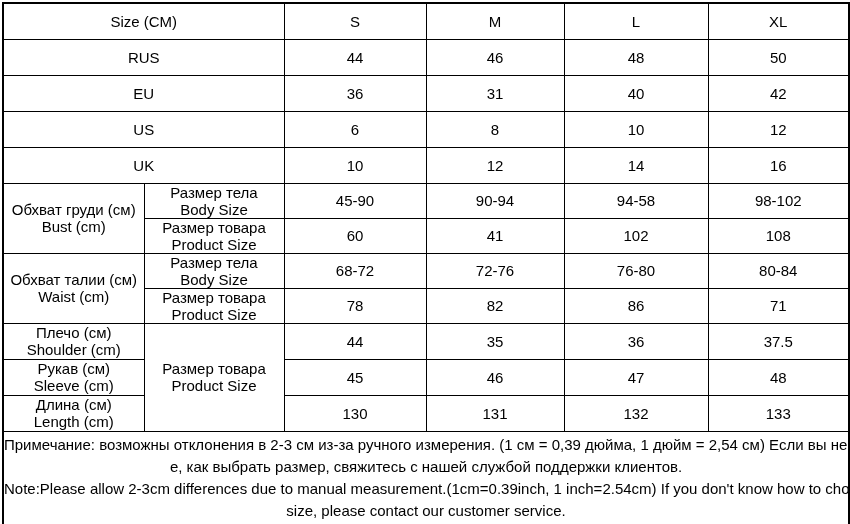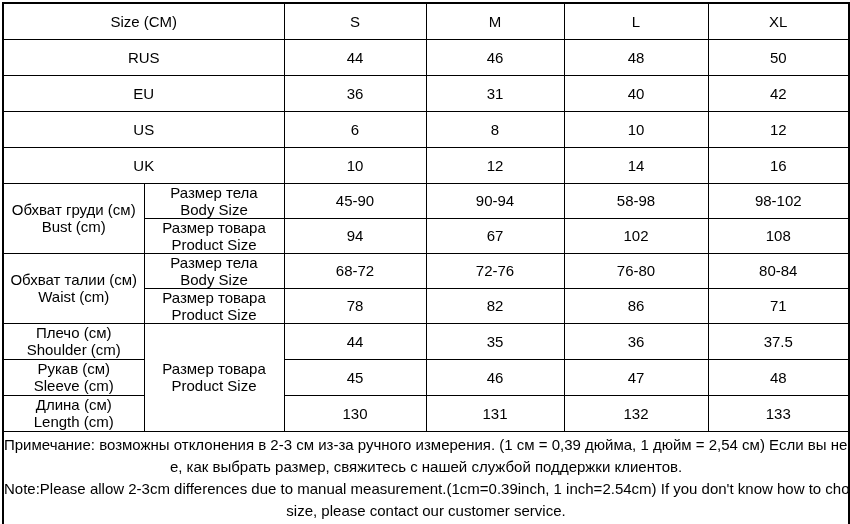--- a/index.html
+++ b/index.html
@@ -103,31 +103,31 @@
         <td rowspan="2">
           <div>Обхват груди (см)</div>
           <div>Bust (cm)</div>
         </td>
         <td>
           <div>Размер тела</div>
           <div>Body Size</div>
         </td>
         <td>45-90</td>
         <td>90-94</td>
-        <td>58-98</td>
+        <td>94-58</td>
         <td>98-102</td>
       </tr>
 
       <tr class="r34">
         <td>
           <div>Размер товара</div>
           <div>Product Size</div>
         </td>
-        <td>94</td>
-        <td>67</td>
+        <td>60</td>
+        <td>41</td>
         <td>102</td>
         <td>108</td>
       </tr>
 
       <tr class="r34">
         <td rowspan="2">
           <div>Обхват талии (см)</div>
           <div>Waist (cm)</div>
         </td>
         <td>

